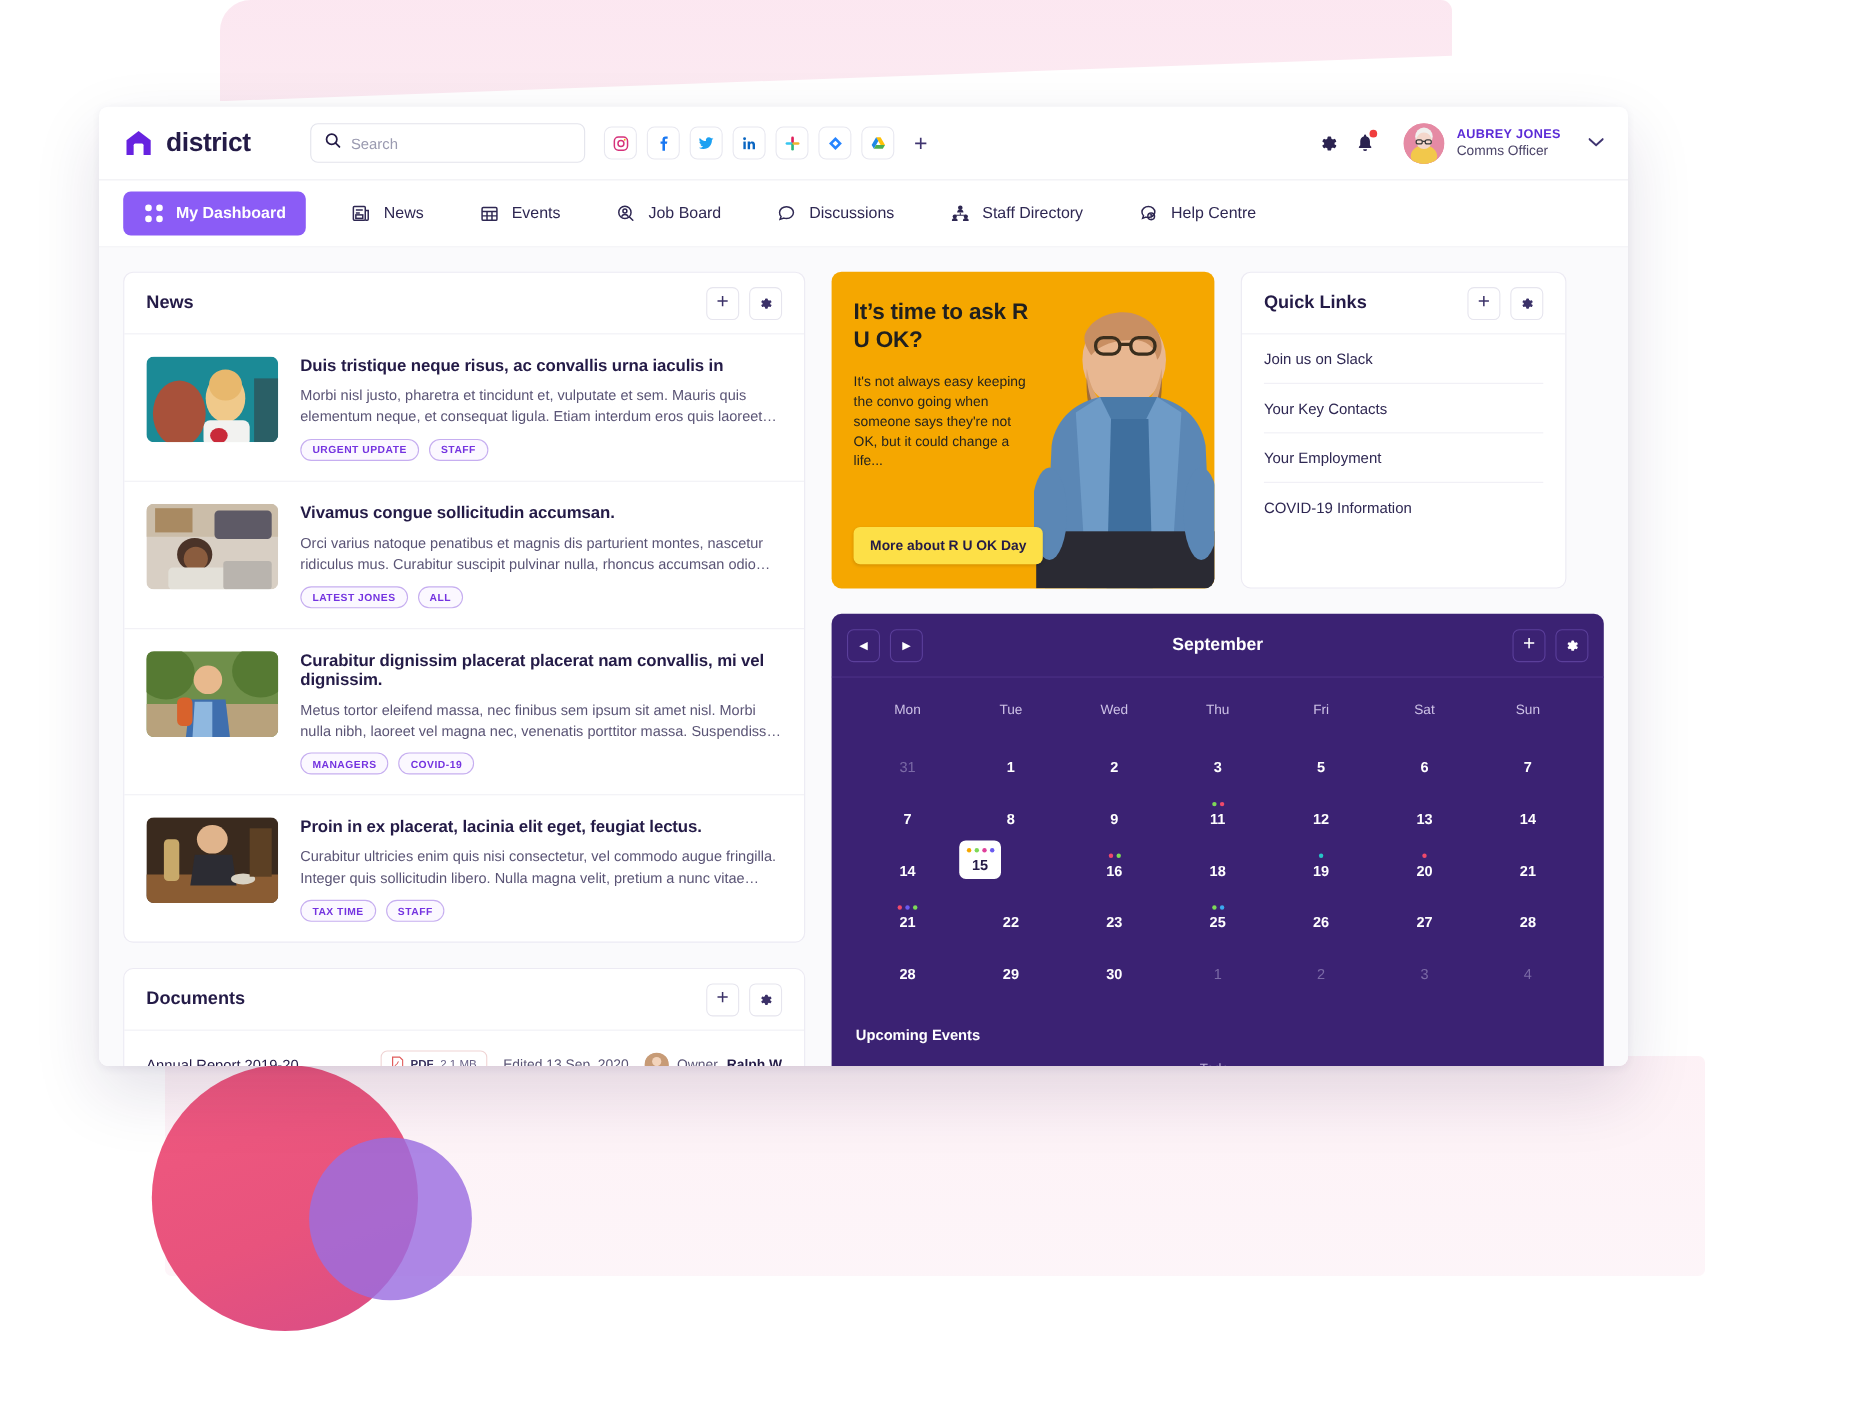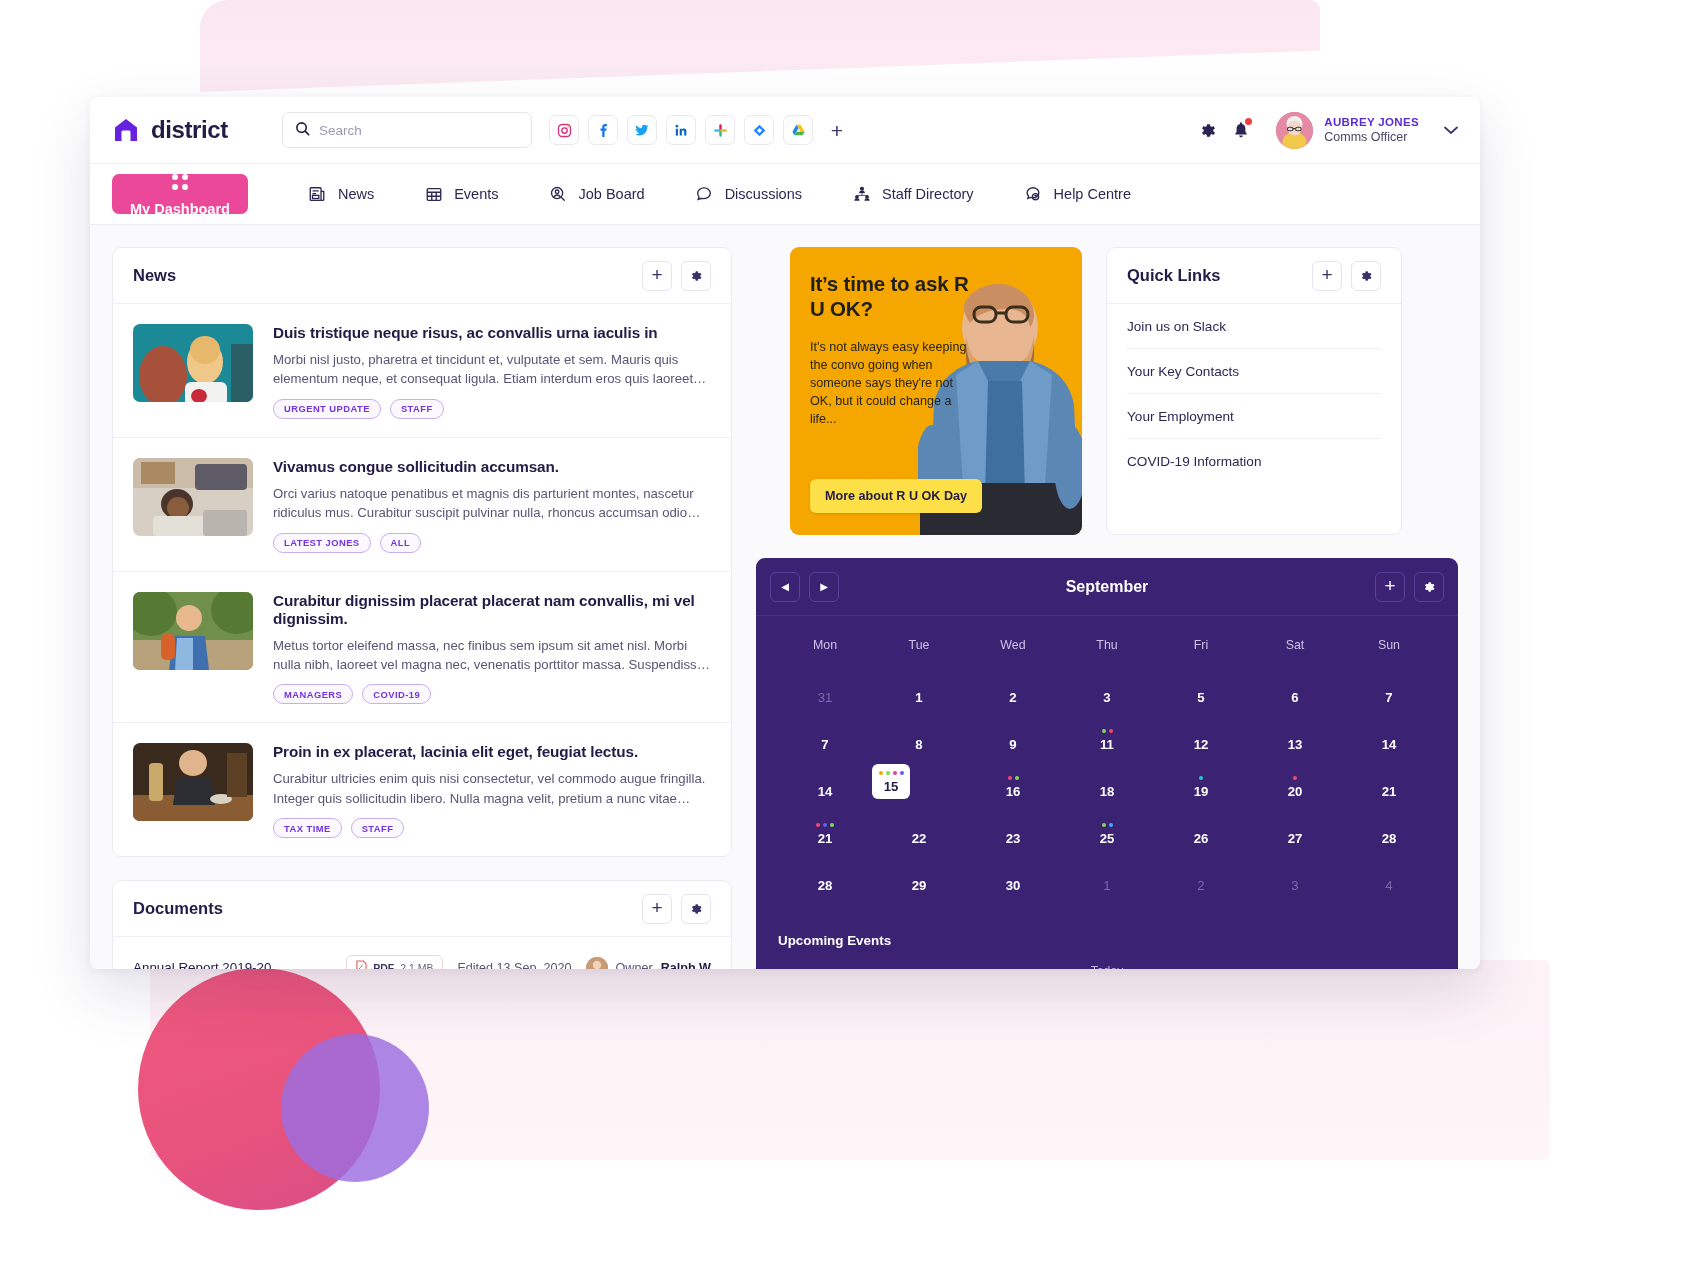--- a/index.html
+++ b/index.html
@@ -89,21 +89,21 @@
 
   
   .navbar {
     height:62px; border-top:1px solid #eeeef3; border-bottom:1px solid #eeeef3;
     display:flex; align-items:center; padding: 0 22px; gap: 0px;
   }
   .nav-item {
     display:flex; align-items:center; gap:11px; padding: 0 18px; height:40px;
     border-radius:7px; font-size:14.5px; color:#2e2752; cursor:pointer; white-space:nowrap;
   }
-  .nav-item.active { background:#ec4899; color:#fff; font-weight:600; margin-right: 28px; flex-direction: column; }
+  .nav-item.active { background:#8b5cf6; color:#fff; font-weight:600; margin-right: 9px; }
   .nav-item + .nav-item { margin-left: 14px; }
   .nav-icon { display:flex; align-items:center; justify-content:center; width:19px; height:19px; }
   .dots-grid { display:grid; grid-template-columns: 6px 6px; grid-gap:4px; }
   .dots-grid i { width:6px; height:6px; border-radius:50%; background:#fff; display:block; }
 
   
   .content { display:flex; gap:24px; padding: 22px 22px 0 22px; background:#fafafc; height: calc(100% - 128px); }
   .col-left { width: 620px; flex:none; }
   .col-right { flex:1; }
 
@@ -143,22 +143,22 @@
     padding:4px 9px; font-size:10.5px; font-weight:700; color:#3b3460; background:#fff;
   }
   .pdf-chip .sz { font-weight:400; color:#6a6388; }
   .doc-edited { font-size:12.6px; color:#5a5475; }
   .doc-owner { display:flex; align-items:center; gap:8px; font-size:12.6px; color:#5a5475; }
   .doc-owner .av { width:22px; height:22px; border-radius:50%; background:#cfa98f; overflow:hidden; flex:none; }
   .doc-owner b { color:#241b47; }
 
   
   .promo {
-    position:relative; width:292px; height:288px; border-radius:9px; overflow:hidden;
-    background:#f5a700; flex:none;margin-left:34px;
+    position:relative; width:348px; height:288px; border-radius:9px; overflow:hidden;
+    background:#f5a700; flex:none;
   }
   .promo-txt { position:relative; z-index:2; padding: 24px 0 0 20px; width:180px; }
   .promo-h { font-size:20.5px; font-weight:700; color:#20201f; line-height:1.24; letter-spacing:-.2px; }
   .promo-p { font-size:12.6px; line-height:1.44; color:#25241f; margin-top:16px; }
   .promo-btn {
     position:absolute; left:20px; bottom:22px; z-index:3; background:#fde047; border-radius:6px;
     padding: 10px 15px; font-size:12.6px; font-weight:600; color:#241b47; cursor:pointer;
     box-shadow: 0 1px 3px rgba(0,0,0,.12);
   }
   .promo-person { position:absolute; right:-6px; bottom:0; width:170px; height:258px; z-index:1; }

